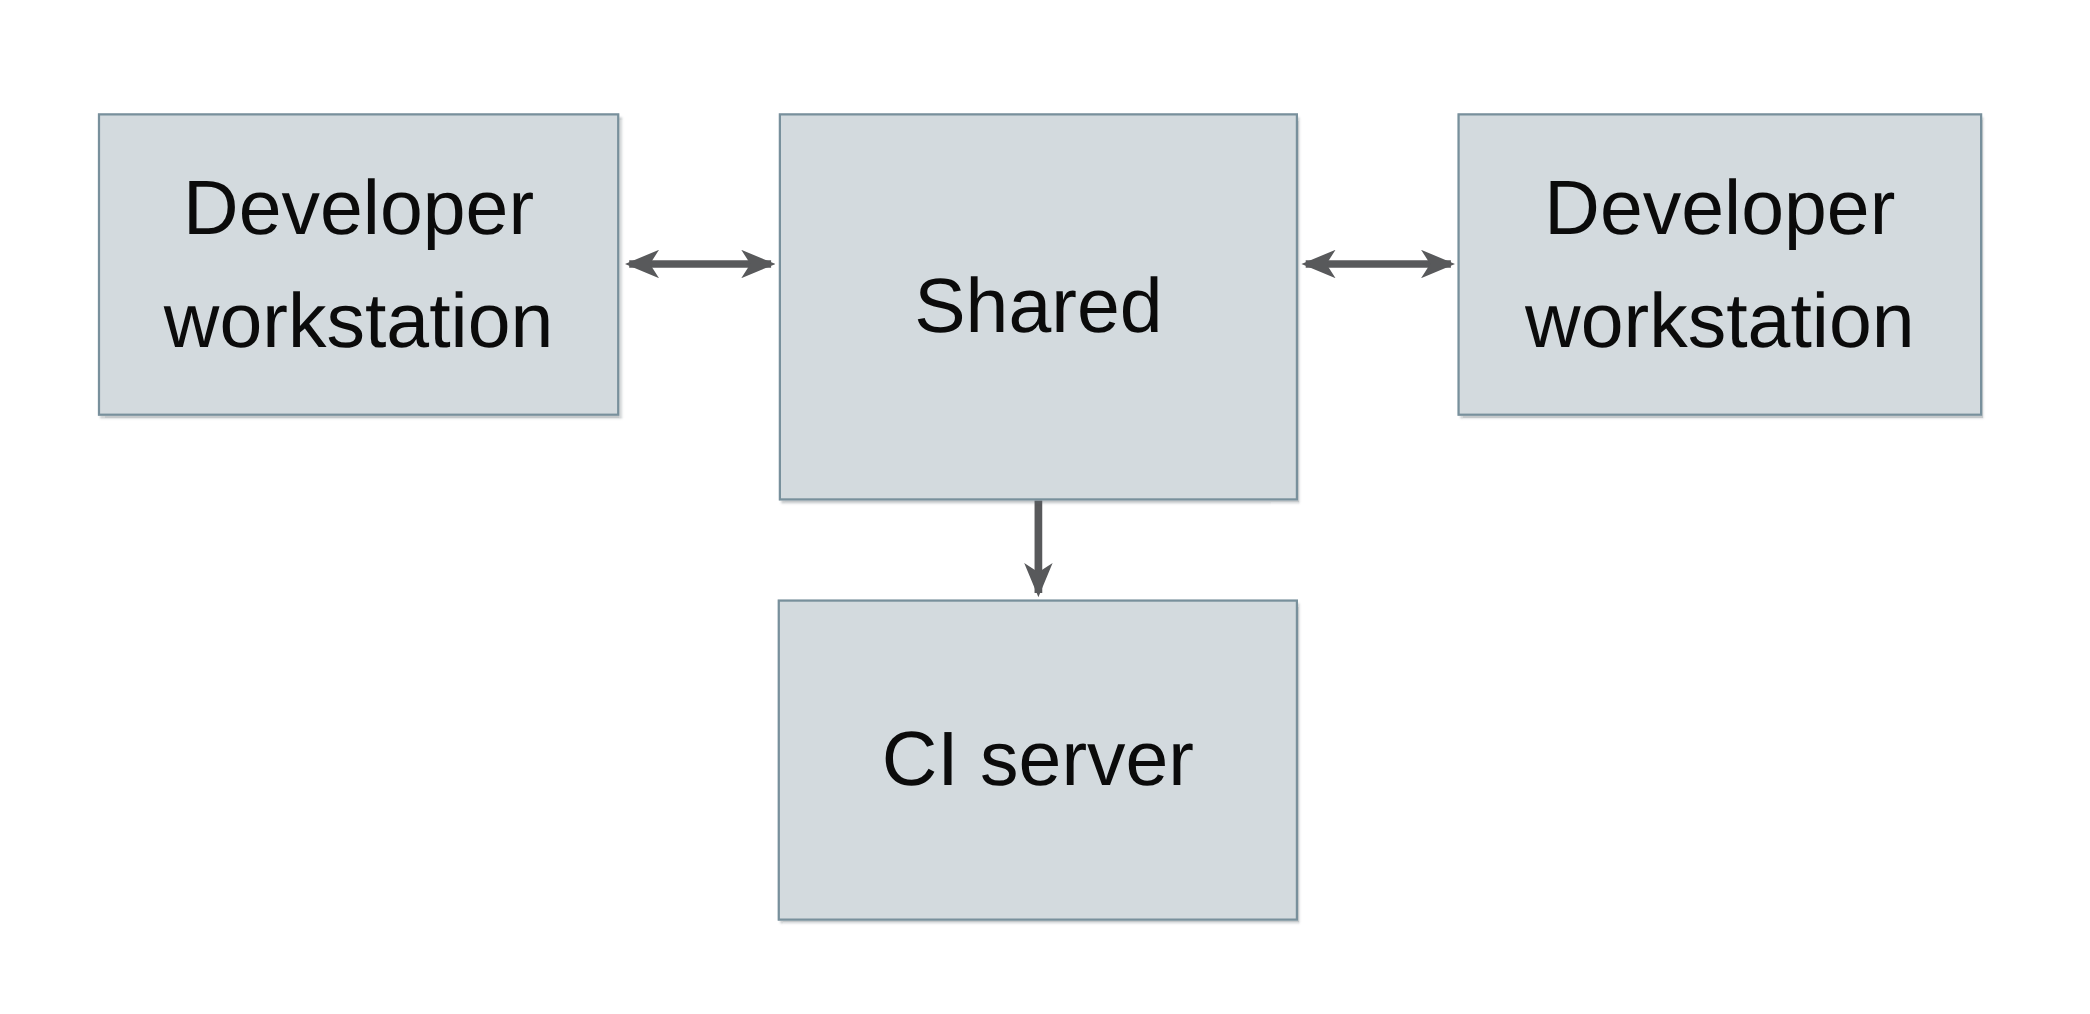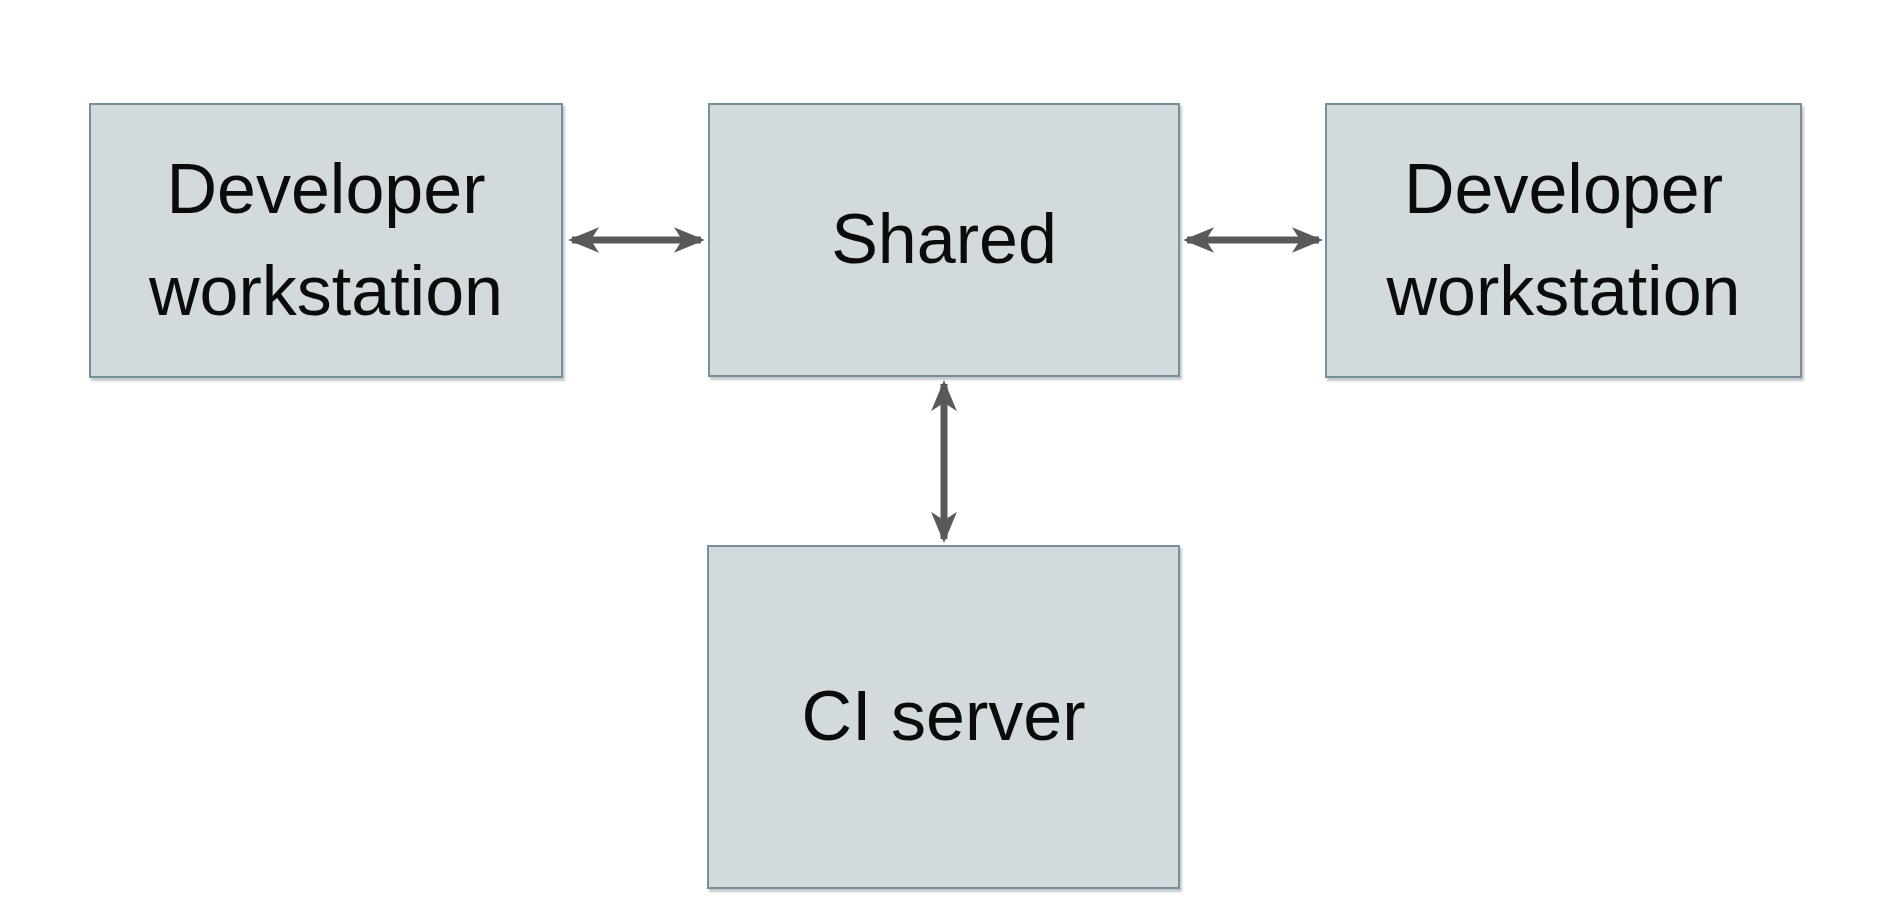--- a/index.html
+++ b/index.html
@@ -49,23 +49,23 @@
   }
   .node-label {
     text-align: center;
     color: var(--text);
     font-size: 70px;
     line-height: 1.45;
     letter-spacing: 0px;
   }
   .node-label span { display: block; }
   #node-dev-left    { left:  89px; top: 103px; width: 474px; height: 275px; }
-  #node-shared-cache{ left: 708px; top: 103px; width: 472px; height: 274px; }
+  #node-shared-cache{ left: 708px; top: 103px; width: 472px; height: 352px; }
   #node-dev-right   { left:1325px; top: 103px; width: 477px; height: 275px; }
-  #node-ci-server   { left: 707px; top: 545px; width: 473px; height: 344px; }
+  #node-ci-server   { left: 707px; top: 545px; width: 473px; height: 292px; }
 </style>
 </head>
 <body>
 
 <div class="canvas">
 
   <svg class="edges" viewBox="0 0 1900 922" xmlns="http://www.w3.org/2000/svg">
     <defs>
       <marker id="barb" viewBox="0 0 12 10" markerWidth="31" markerHeight="26" refX="10.5" refY="5" orient="auto-start-reverse" markerUnits="userSpaceOnUse">
         <path class="arrowhead" d="M0,0 L12,5 L0,10 L3.2,5 Z"></path>

